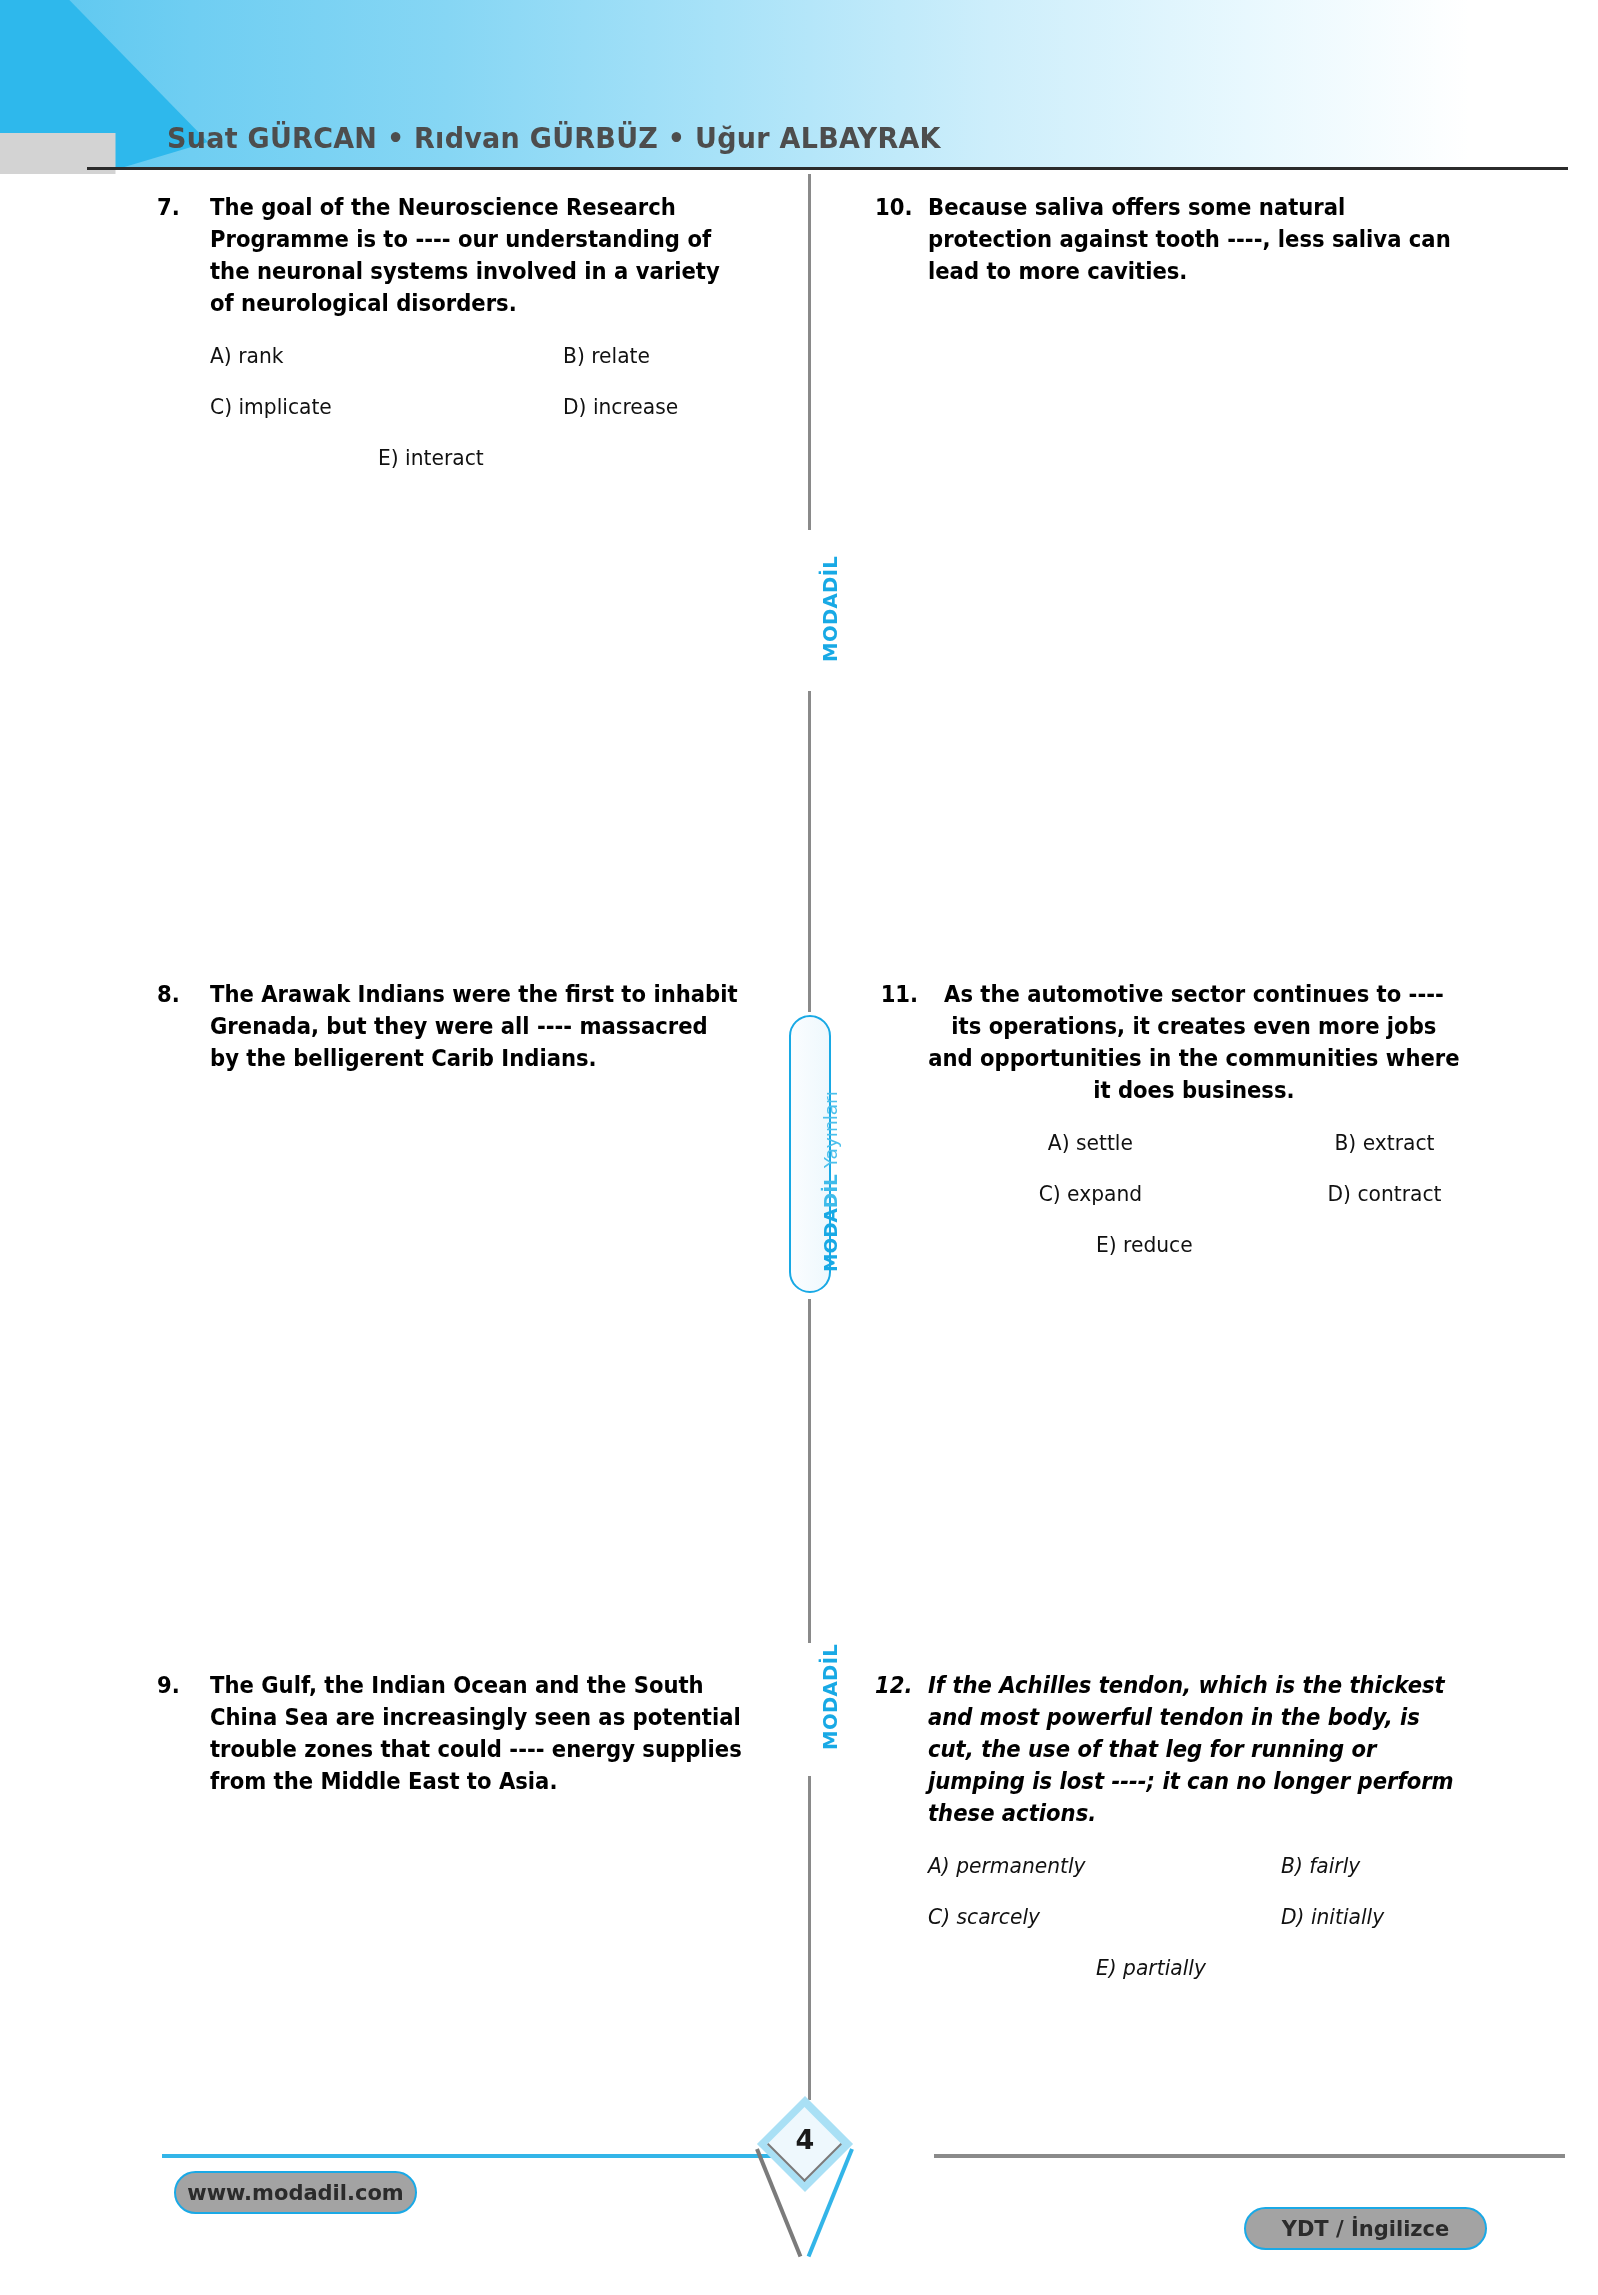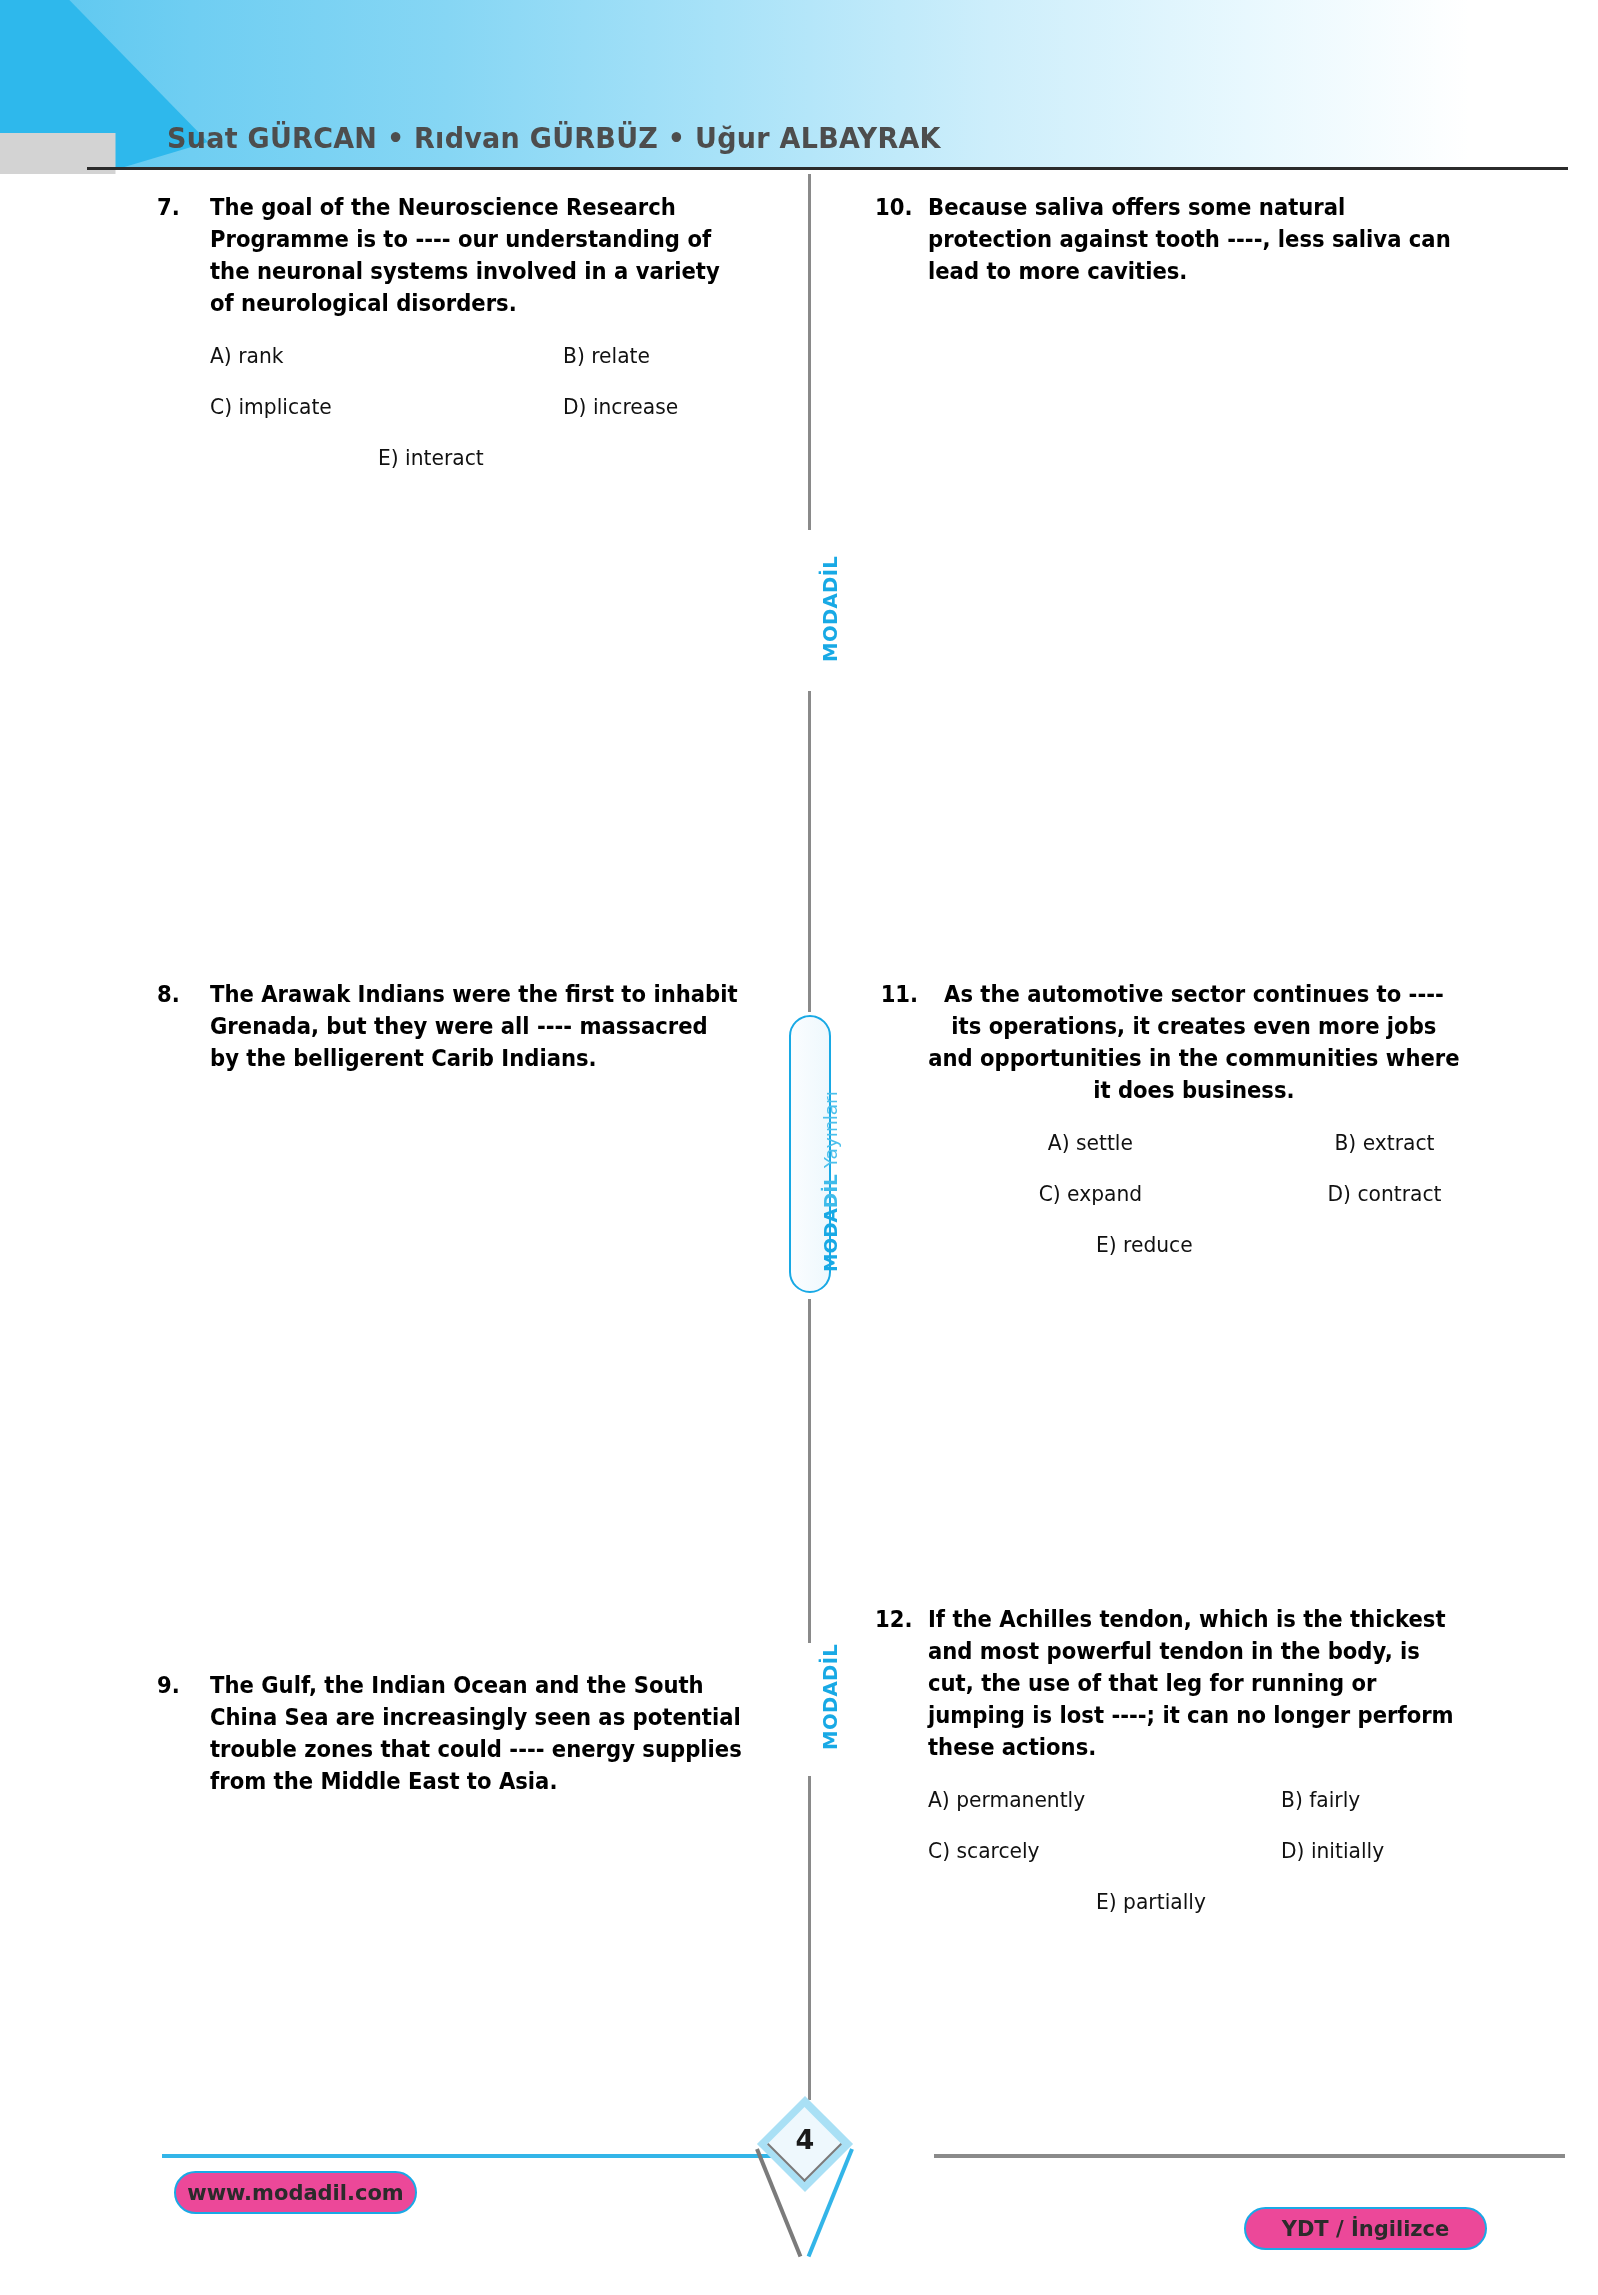--- a/index.html
+++ b/index.html
@@ -245,21 +245,21 @@
     font-weight: bold;
     color: #1a1a1a;
     font-family: "DejaVu Sans", sans-serif;
   }
   .f-box {
     position: absolute;
     top: 2171px;
     height: 43px;
     border: 2.3px solid #1aa9e6;
     border-radius: 23px;
-    background: #ec4899;
+    background: #a3a3a3;
     box-sizing: border-box;
     display: flex;
     align-items: center;
     justify-content: center;
     font-size: 21px;
     font-weight: bold;
     color: #2b2b2b;
     font-family: "DejaVu Sans", sans-serif;
   }
   .f-box-left  { left: 174px;  width: 243px; }
@@ -366,21 +366,21 @@
         <div class="opt-row">
           <div class="opt opt-c">C) expand</div>
           <div class="opt opt-d">D) contract</div>
         </div>
         <div class="opt-row opt-e-row">
           <div class="opt">E) reduce</div>
         </div>
       </div>
     </div>
 
-    <div class="question" style="top:1412px;">
+    <div class="question" style="top:1478px;font-style:italic;">
       <div class="q-head">
         <div class="q-num">12.</div>
         <div class="q-text">If the Achilles tendon, which is the thickest and most powerful tendon in the body, is cut, the use of that leg for running or jumping is lost ----; it can no longer perform these actions.</div>
       </div>
       <div class="q-options">
         <div class="opt-row">
           <div class="opt opt-a">A) permanently</div>
           <div class="opt opt-b">B) fairly</div>
         </div>
         <div class="opt-row">

